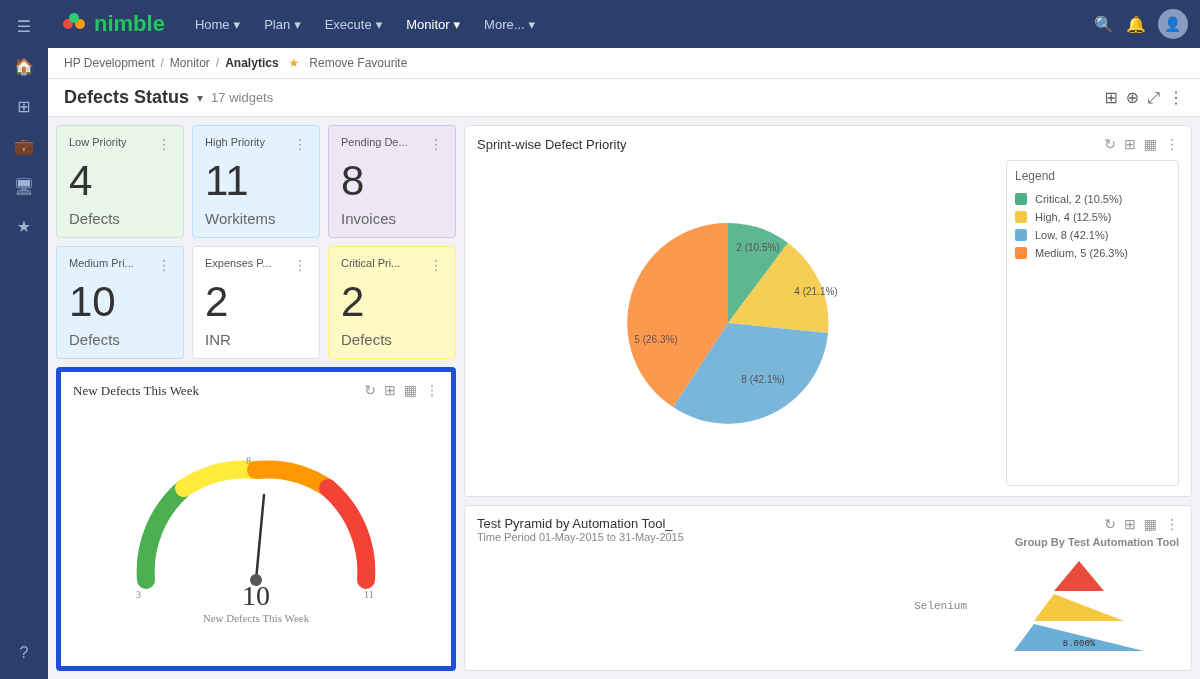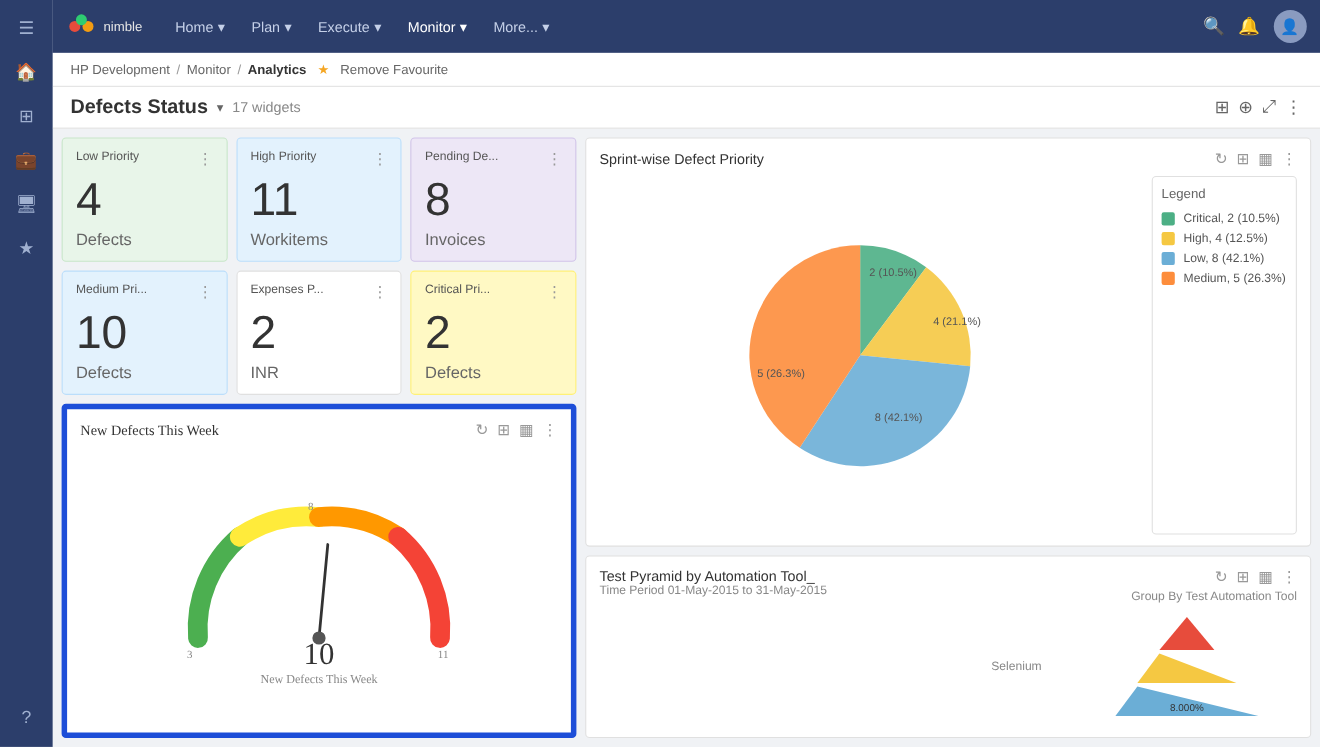--- a/index.html
+++ b/index.html
@@ -34,21 +34,21 @@
       height: 48px;
       background: #2c3e6b;
       display: flex;
       align-items: center;
       padding: 0 12px;
       gap: 4px;
       z-index: 10;
     }
     .nav-logo { display: flex; align-items: center; gap: 6px; margin-right: 16px; }
     .nav-logo-icon { width: 28px; height: 28px; }
-    .nav-logo-text { color: #e5e5e5; font-size: 12px; font-weight: 400; }
+    .nav-logo-text { color: #22c55e; font-size: 22px; font-weight: 700; }
     .nav-item {
       color: #c5d0e8;
       font-size: 13px;
       padding: 6px 10px;
       cursor: pointer;
       border-radius: 4px;
       display: flex; align-items: center; gap: 4px;
     }
     .nav-item.active { color: white; }
     .nav-right { margin-left: auto; display: flex; align-items: center; gap: 12px; }
@@ -106,21 +106,21 @@
       gap: 8px;
       padding: 8px;
       overflow: hidden;
     }
 
     
     .left-col {
       display: flex;
       flex-direction: column;
       gap: 8px;
-      width: 468px;
+      width: 400px;
       flex-shrink: 0;
     }
 
     
     .widget-grid {
       display: grid;
       grid-template-columns: 1fr 1fr 1fr;
       gap: 8px;
     }
 
@@ -227,21 +227,21 @@
       gap: 8px;
       min-height: 0;
     }
     .pie-area {
       flex: 1;
       display: flex;
       align-items: center;
       justify-content: center;
     }
     .legend-area {
-      width: 132px;
+      width: 173px;
       border: 1px solid #e0e0e0;
       border-radius: 4px;
       padding: 8px;
       display: flex;
       flex-direction: column;
       gap: 6px;
     }
     .legend-title { font-size: 12px; color: #666; margin-bottom: 4px; }
     .legend-item { display: flex; align-items: center; gap: 8px; font-size: 11px; color: #555; }
     .legend-dot { width: 12px; height: 12px; border-radius: 2px; flex-shrink: 0; }
@@ -257,27 +257,28 @@
       flex-direction: column;
     }
     .pyramid-header {
       display: flex;
       justify-content: space-between;
       align-items: flex-start;
       margin-bottom: 4px;
     }
     .pyramid-title { font-size: 13px; font-weight: 500; color: #333; }
     .pyramid-subtitle { font-size: 11px; color: #888; }
-    .pyramid-group-label { font-size: 11px; color: #888; text-align: center; }
+    .pyramid-group-label { font-size: 11px; color: #888; text-align: center; font-weight: bold; }
     .pyramid-content {
       flex: 1;
       display: flex;
-      gap: 24px;
+      gap: 4px;
       align-items: center;
       min-height: 0;
+      font-family: Liberation Mono, monospace;
     }
     .pyramid-labels {
       display: flex;
       flex-direction: column;
       justify-content: space-around;
       flex: 1;
       font-size: 11px;
       color: #888;
       text-align: right;
       padding-right: 8px;

